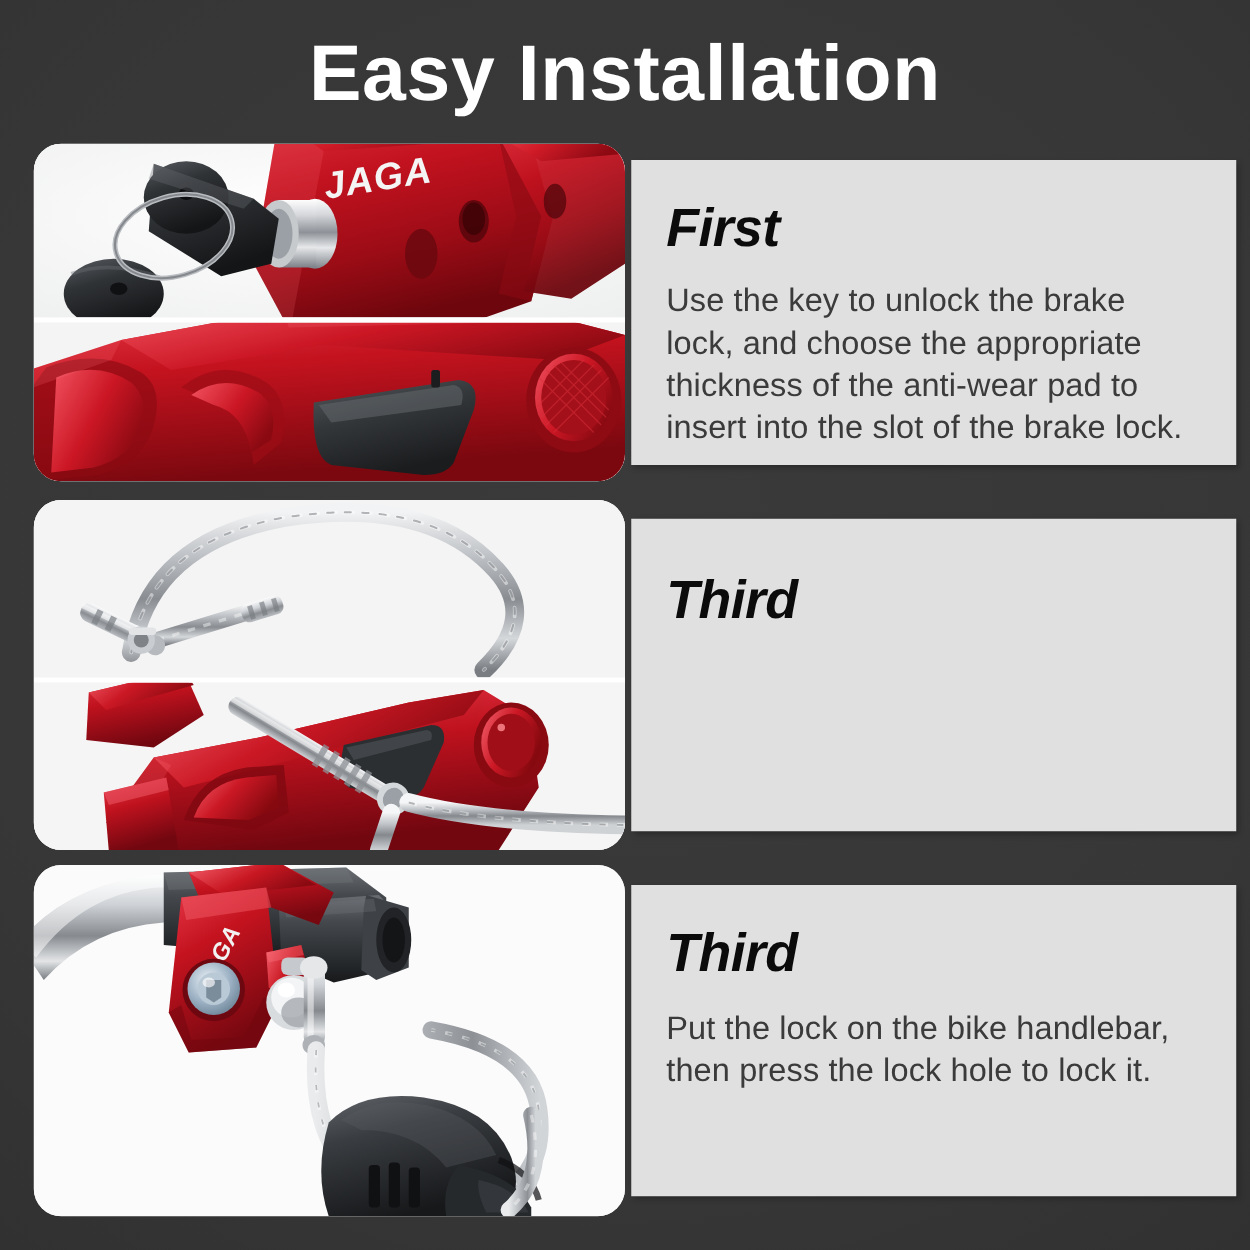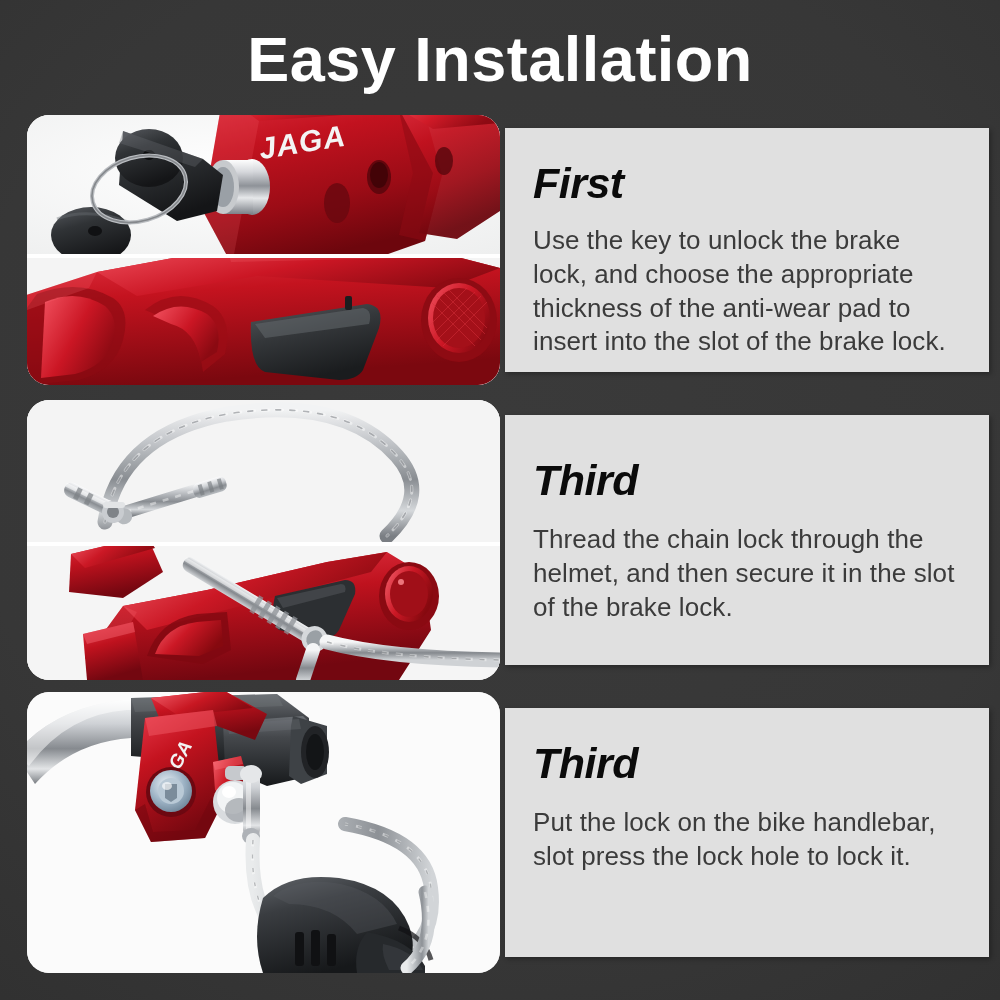--- a/index.html
+++ b/index.html
@@ -360,21 +360,20 @@
         <path d="M300 96 Q360 112 473 114" fill="none" stroke="#ffffff" stroke-width="3" opacity="0.42" stroke-dasharray="7 7"></path>
         <path d="M300 96 Q360 112 473 114" fill="none" stroke="#6f7378" stroke-width="1.5" opacity="0.5" stroke-dasharray="5 9"></path>
 
         <path d="M286 104 L276 134" fill="none" stroke="url(#cableG2)" stroke-width="14" stroke-linecap="round"></path>
       </svg>
     </div>
   </div>
 
   <div class="text-card">
     <div class="step-heading">Third</div>
-    <div class="step-body">Thread the chain lock through the helmet, and then secure it in the slot of the brake lock.</div>
   </div>
 </div>
 
 <div class="row row-3">
 
   <div class="photo-panel r3">
     <div class="scene">
       <svg class="scene-svg" viewBox="0 0 473 281" preserveAspectRatio="xMidYMid slice" aria-hidden="true">
         <defs>
           <linearGradient id="barChrome" x1="0" y1="0" x2="0" y2="1">
@@ -506,15 +505,15 @@
         <g>
           <path d="M398 200 Q410 250 380 276" fill="none" stroke="url(#cableG3)" stroke-width="13" stroke-linecap="round"></path>
           <path d="M398 200 Q410 250 380 276" fill="none" stroke="#ffffff" stroke-width="2.6" opacity="0.4" stroke-dasharray="6 8"></path>
         </g>
       </svg>
     </div>
   </div>
 
   <div class="text-card">
     <div class="step-heading">Third</div>
-    <div class="step-body">Put the lock on the bike handlebar, slot press the lock hole to lock it.</div>
+    <div class="step-body">Put the lock on the bike handlebar, then press the lock hole to lock it.</div>
   </div>
 </div>
 
 </body></html>

